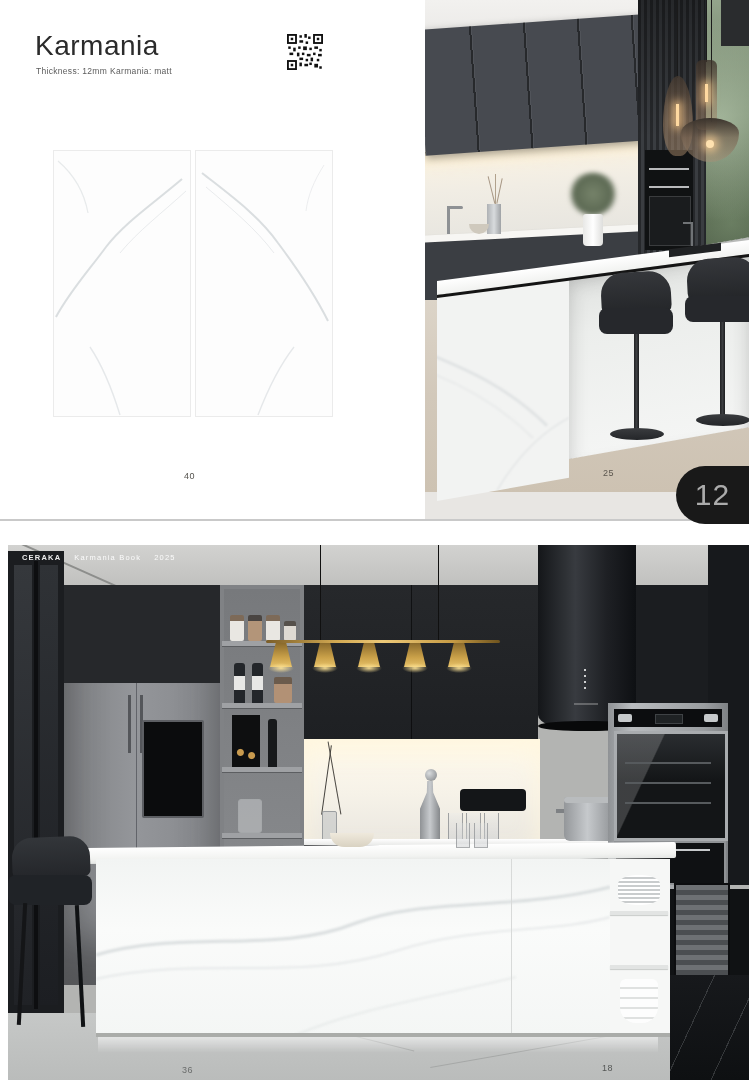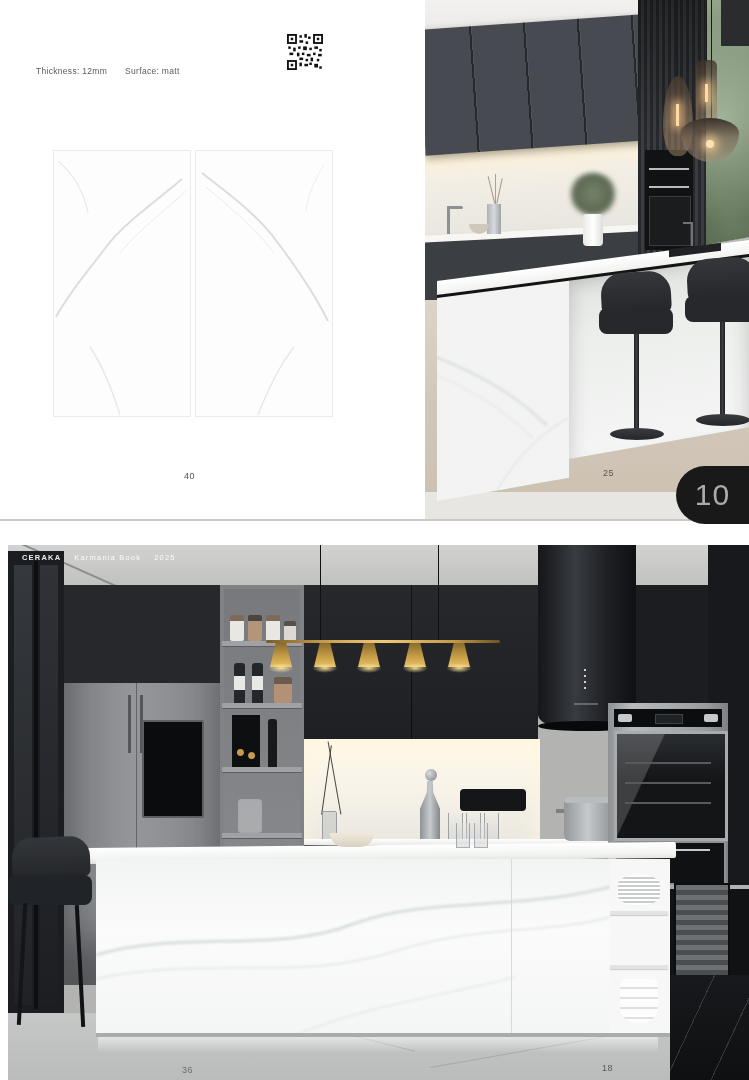--- a/index.html
+++ b/index.html
@@ -1,37 +1,38 @@
 <!DOCTYPE html>
 <html><head>
 <meta charset="utf-8">
 <style>
   html,body{margin:0;padding:0;background:#fff;}
   #canvas{position:relative;width:749px;height:1080px;background:#fff;overflow:hidden;
           font-family:"Liberation Sans",sans-serif;}
   .ab{position:absolute;}
   .num{font-size:9px;color:#55534e;letter-spacing:.5px;}
   .title{font-size:28px;font-weight:500;color:#2b2b2b;letter-spacing:.5px;}
-  .specs{display:flex;gap:18px;font-size:8.5px;color:#5c5c5c;letter-spacing:.3px;}
+  .specs{display:flex;gap:3px;font-size:8.5px;color:#5c5c5c;letter-spacing:.3px;}
   .photo{position:absolute;overflow:hidden;}
   .tab{display:flex;align-items:center;justify-content:center;
        font-size:30px;color:#ababab;letter-spacing:1px;}
   .hdr{display:flex;gap:13px;font-size:7.5px;letter-spacing:1.2px;color:rgba(255,255,255,.92);}
   .hdr b{font-weight:bold;}
   .swatch{width:136px;height:265px;border:1px solid #ebebeb;background:#fdfdfd;position:relative;overflow:hidden;}
 </style>
 </head>
 <body>
 
 <div id="canvas">
 
   <section class="ab" style="left:0;top:0;width:425px;height:520px;">
+    <div class="ab title" style="left:35px;top:30px;">Karmania</div>
     <div class="ab specs" style="left:36px;top:66px;">
       <span>Thickness: 12mm</span>
-      <span>Surface: matt</span>
+      <span>Karmania: matt</span>
     </div>
 
     <svg class="ab" style="left:287px;top:32px;" width="36" height="40" viewBox="0 0 29 29">
       <rect width="29" height="29" fill="#fff"></rect>
       <g fill="#111">
         <rect x="0" y="0" width="8" height="8"></rect>
           <rect x="21" y="0" width="8" height="8"></rect>
           <rect x="0" y="21" width="8" height="8"></rect>
       </g>
       <g fill="#fff">
@@ -181,21 +182,21 @@
     </div>
     <div class="ab" style="left:256px;top:118px;width:58px;height:44px;border-radius:50% 50% 50% 50%/34% 34% 66% 66%;background:linear-gradient(180deg,#3a332c,rgba(120,100,82,.7) 45%,rgba(170,145,118,.5));">
       <div class="ab" style="left:25px;top:22px;width:8px;height:8px;border-radius:50%;background:#ffe2b0;box-shadow:0 0 10px 4px rgba(255,210,150,.85);"></div>
     </div>
 
     <div class="ab num" style="left:178px;top:468px;color:#5b564e;">25</div>
   </div>
 
   <div class="ab" style="left:0;top:519px;width:749px;height:2px;background:#c9c9c9;"></div>
   <div class="ab tab" style="right:0;top:466px;width:73px;height:58px;background:#191919;border-radius:29px 0 0 29px;">
-    <span>10</span>
+    <span>12</span>
   </div>
 
   <div class="photo" style="left:8px;top:545px;width:741px;height:535px;background:#b3b4b2;">
     <div class="ab" style="left:0;top:0;width:741px;height:46px;background:linear-gradient(180deg,#d2d2d0,#bebebc);"></div>
     <div class="ab" style="left:-6px;top:16px;width:120px;height:2px;background:#8d8e8c;transform:rotate(24deg);"></div>
 
     <div class="ab" style="left:0;top:6px;width:56px;height:529px;background:#1b1d20;">
       <div class="ab" style="left:6px;top:14px;width:18px;height:440px;background:linear-gradient(180deg,#35383c,#202226);"></div>
       <div class="ab" style="left:32px;top:14px;width:18px;height:440px;background:linear-gradient(180deg,#2f3236,#1c1e22);"></div>
       <div class="ab" style="left:26px;top:10px;width:4px;height:448px;background:#0d0e10;"></div>

